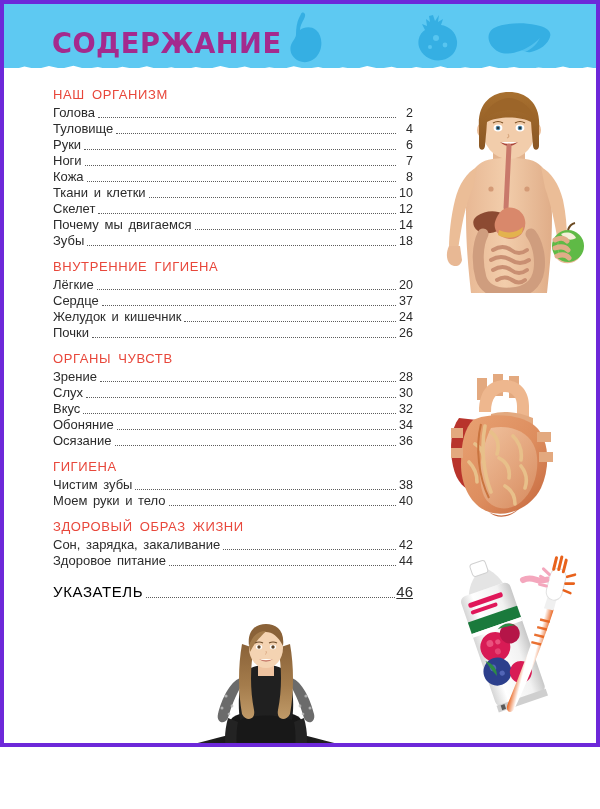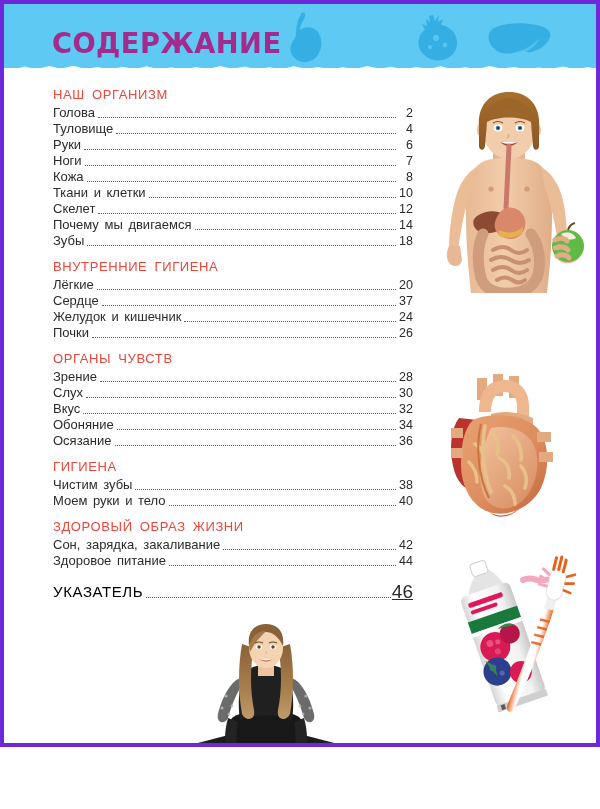--- a/index.html
+++ b/index.html
@@ -115,21 +115,21 @@
   .index-row {
     margin-top: 13px;
     font-size: 15px;
     line-height: 20px;
   }
   .index-row .entry-label {
     color: #000000;
     letter-spacing: 0.6px;
   }
   .index-row .entry-dots { margin-bottom: 4px; }
-  .index-row .entry-page { font-size: 19px; text-decoration: underline; }
+  .index-row .entry-page { font-size: 15px; text-decoration: underline; }
 
   
   .illus { position: absolute; }
 
   .fig-child  { left: 417px; top: 84px;  width: 176px; height: 205px; }
   .fig-heart  { left: 425px; top: 362px; width: 152px; height: 158px; }
   .fig-dental { left: 447px; top: 545px; width: 140px; height: 178px; }
   .fig-gymnast{ left: 62px;  top: 618px; width: 400px; height: 172px; }
 </style>
 </head>

